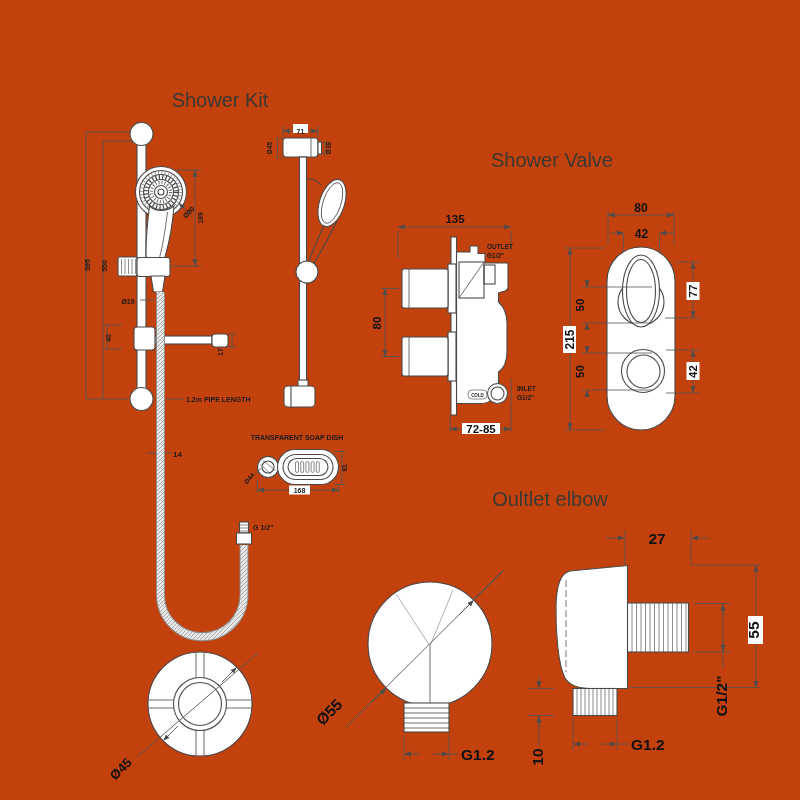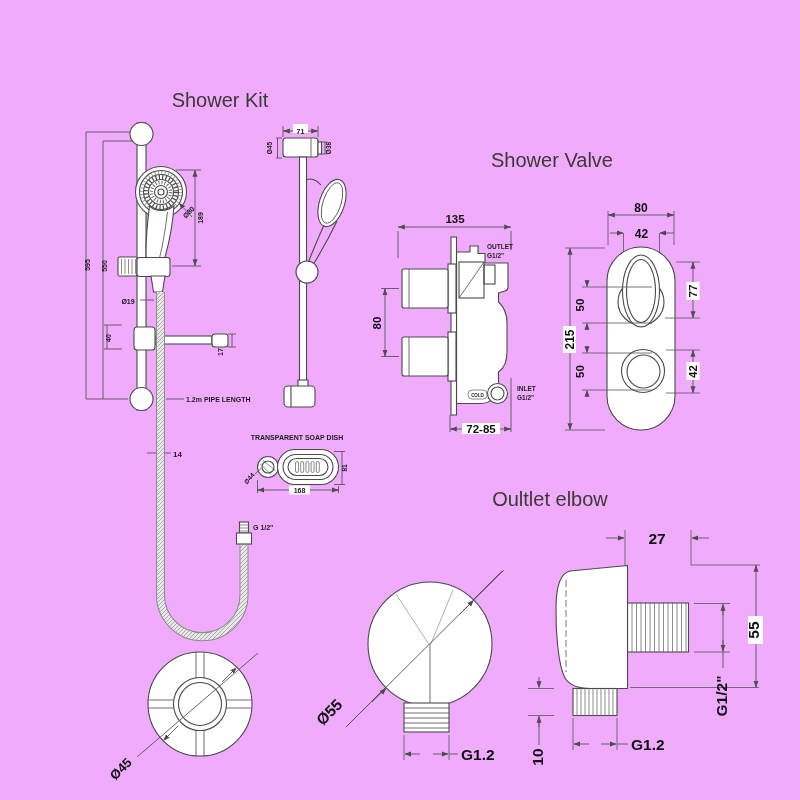--- a/index.html
+++ b/index.html
@@ -1,16 +1,16 @@
 <!DOCTYPE html>
 <html><head>
 <meta charset="utf-8">
 <style>
   html,body{margin:0;padding:0;background:#fff;}
-  .stage{width:800px;height:800px;position:relative;background:#f0abfc;font-family:"Liberation Sans",sans-serif;}
+  .stage{width:800px;height:800px;position:relative;background:#c2410c;font-family:"Liberation Sans",sans-serif;}
   svg text{font-family:"Liberation Sans",sans-serif;}
   .tt{font-size:20px;fill:#3a3a32;}
   .d65{font-size:6.5px;font-weight:bold;fill:#1c1c1c;}
   .d7{font-size:7px;font-weight:bold;fill:#1c1c1c;}
   .d8{font-size:8px;font-weight:bold;fill:#1c1c1c;}
   .d45{font-size:4.5px;font-weight:bold;fill:#1c1c1c;}
   .d115{font-size:11.5px;font-weight:bold;fill:#111;}
   .d12{font-size:12px;font-weight:bold;fill:#111;}
   .d13{font-size:13px;font-weight:600;fill:#111;}
   .d16{font-size:15.5px;font-weight:600;fill:#111;}

